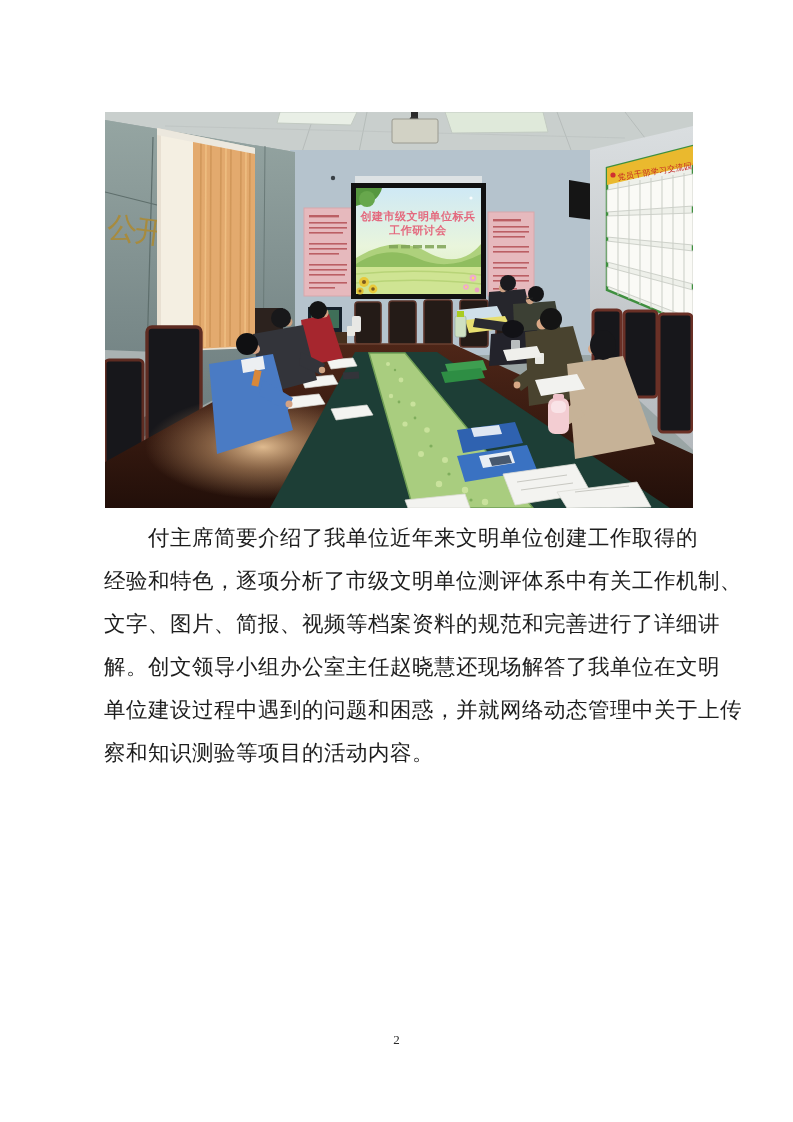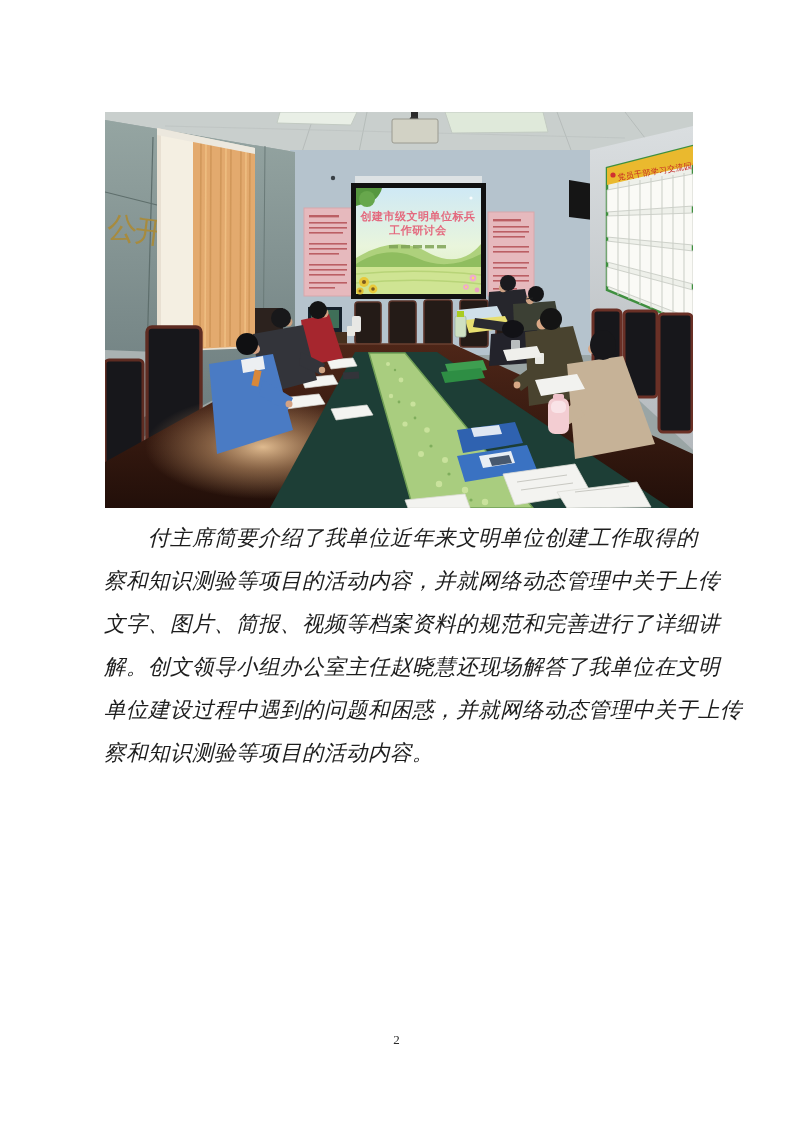--- a/index.html
+++ b/index.html
@@ -11,21 +11,21 @@
     position:absolute;left:105px;top:112px;width:588px;height:396px;
     margin:0;padding:0;overflow:hidden;background:#9aa5a5;
   }
   .photo svg{display:block;width:100%;height:100%;}
   .body-text{
     position:absolute;left:104px;top:517px;width:586px;
     font-size:21.5px;line-height:43px;color:#1d1d1d;letter-spacing:.5px;
   }
   .body-text .line{
     height:43px;white-space:nowrap;
-    text-align:justify;text-align-last:justify;font-style:italic;
+    text-align:justify;text-align-last:justify;
   }
   .body-text .line.first{text-indent:44px;}
   .body-text .line.last{text-align-last:left;}
   .page-number{
     position:absolute;left:0;top:1032px;width:100%;text-align:center;
     font-size:13px;color:#2a2a2a;
   }
   .slide-title-text{font-weight:bold;}
 </style>
 </head>
@@ -350,21 +350,21 @@
           <polygon points="452,380 532,370 546,395 462,396"></polygon>
           <polygon points="300,388 360,382 365,396 303,396"></polygon>
         </g>
         <path d="M412,370 L462,363 M416,378 L468,371 M470,380 L524,374" stroke="#c8c8c2" stroke-width="1" fill="none"></path>
       </g>
     </svg>
   </figure>
 
   <div class="body-text">
     <div class="line first">付主席简要介绍了我单位近年来文明单位创建工作取得的</div>
-    <div class="line">察和知识测验等项目的活动内容，并就网络动态管理中关于上传</div>
+    <div class="line">经验和特色，逐项分析了市级文明单位测评体系中有关工作机制、</div>
     <div class="line">文字、图片、简报、视频等档案资料的规范和完善进行了详细讲</div>
     <div class="line">解。创文领导小组办公室主任赵晓慧还现场解答了我单位在文明</div>
     <div class="line">单位建设过程中遇到的问题和困惑，并就网络动态管理中关于上传</div>
     <div class="line last">察和知识测验等项目的活动内容。</div>
   </div>
 
   <div class="page-number">2</div>
 
 </div>
 

